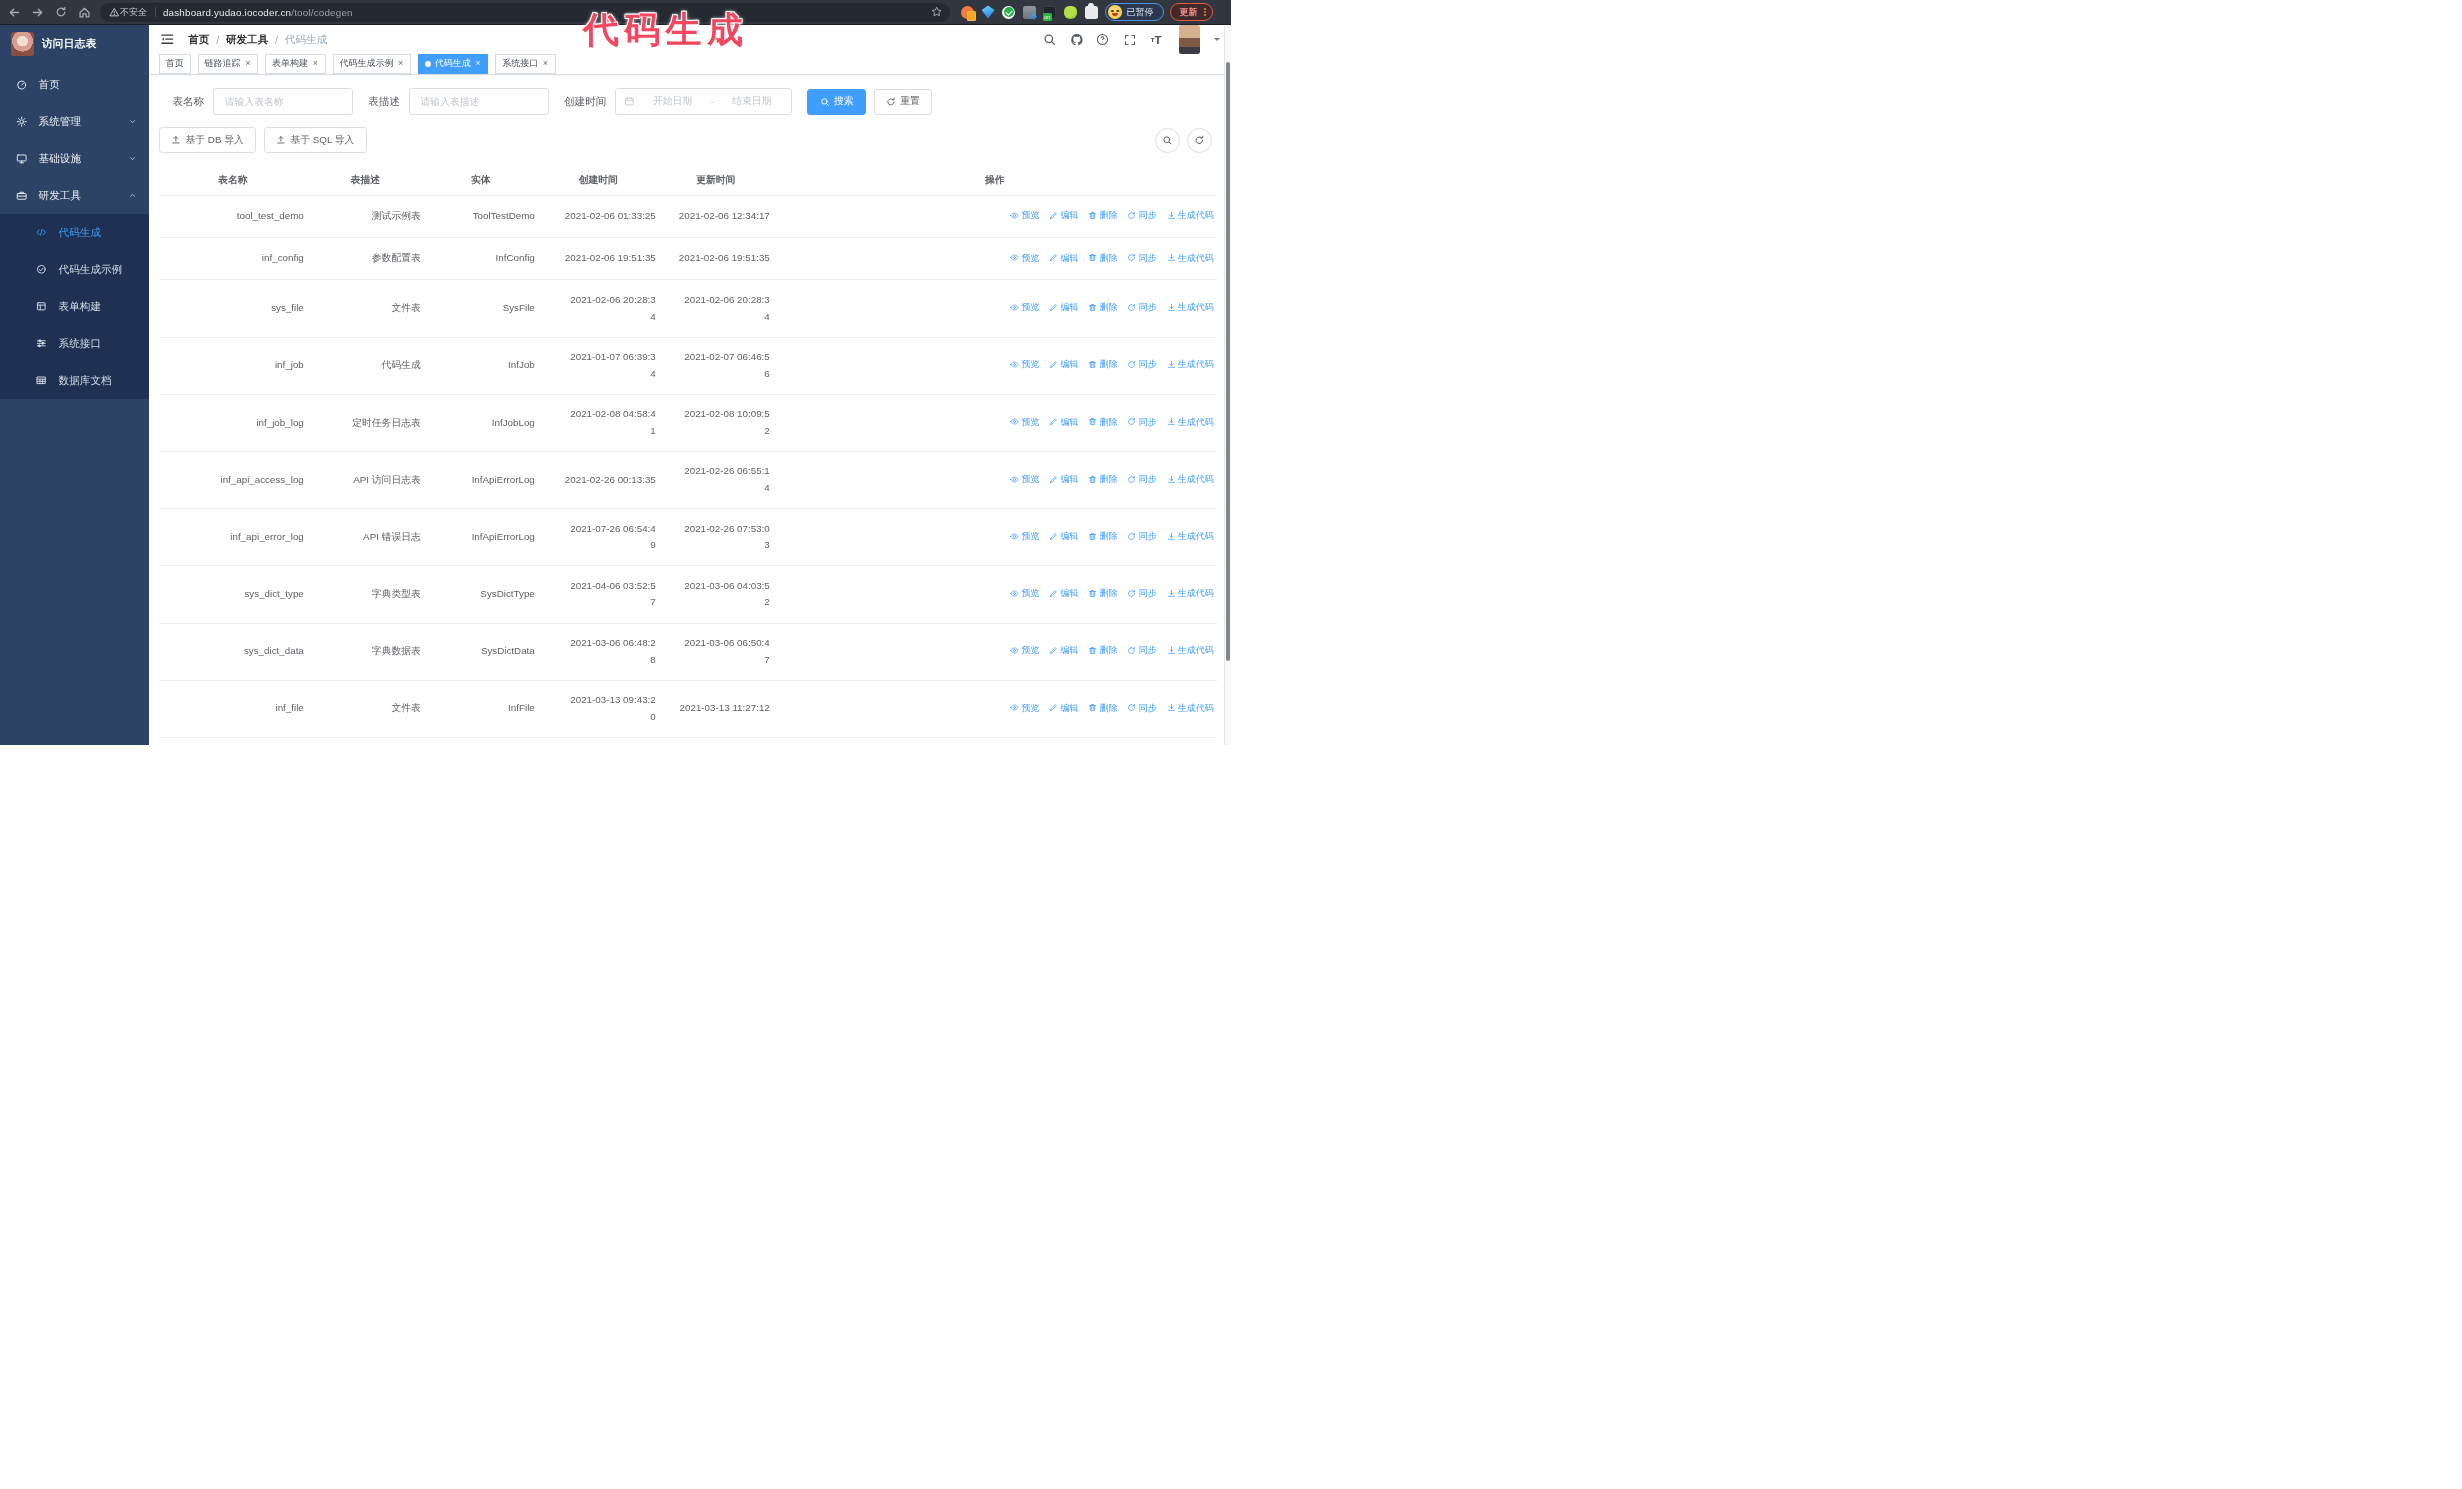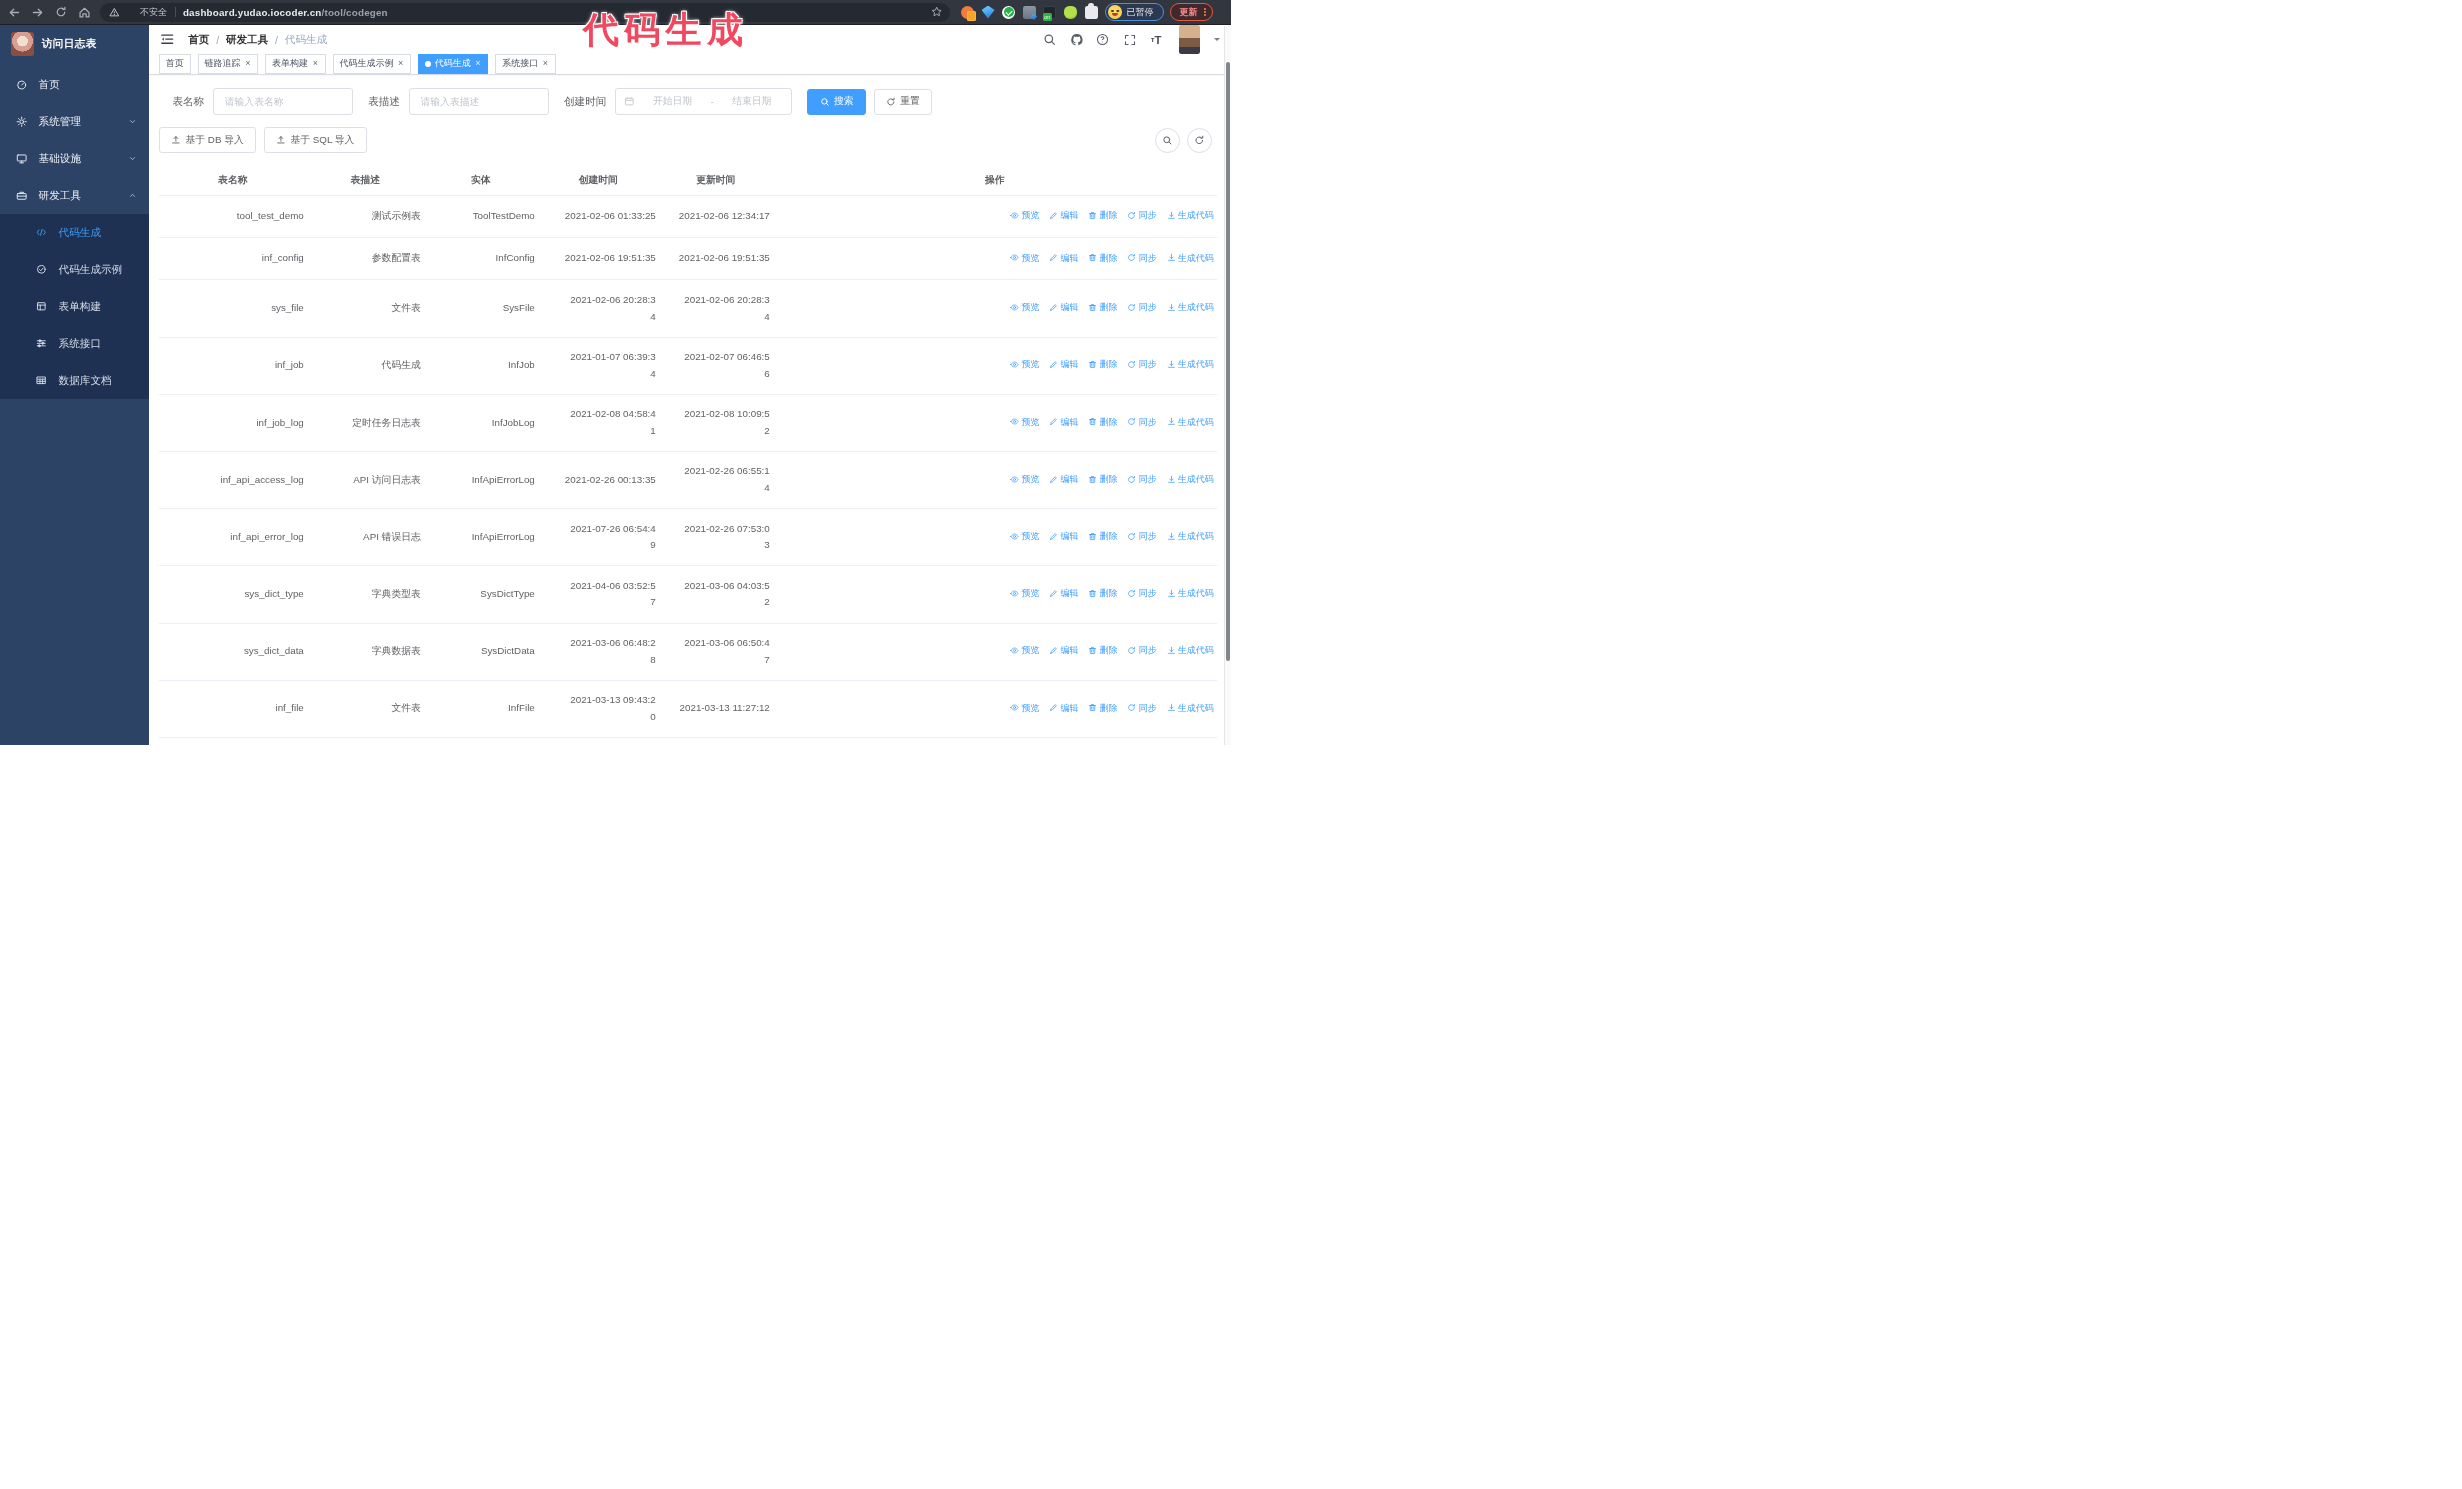--- a/index.html
+++ b/index.html
@@ -12,23 +12,23 @@
   svg { display:block; }
 
   
   .chrome { position:absolute; left:0; top:0; width:1231px; height:25px;
     background:#31363f; display:flex; align-items:center; z-index:5;
     border-bottom:0.8px solid #1c1f24; }
   .chrome .navbtns { display:flex; align-items:center; gap:9.8px; padding:0 9px 0 7.6px; color:#a7adb6; }
   .chrome .navbtns .nbtn { width:13.6px; height:13.6px; display:flex; align-items:center; justify-content:center; }
   .omnibox { display:flex; align-items:center; height:19px; width:850px;
     background:#252a32; border-radius:9.8px; padding:0 7.6px 0 9px; color:#cfd4db; }
-  .omnibox .sec { display:flex; align-items:center; gap:20px; color:#c7ccd4; font-size:9px; }
+  .omnibox .sec { display:flex; align-items:center; gap:0; color:#c7ccd4; font-size:9px; }
   .omnibox .divider { width:0.8px; height:10.6px; background:#4a505a; margin:0 7.6px; }
-  .omnibox .url { font-size:9.8px; color:#e8eaee; letter-spacing:0.2px;font-weight:bold; }
+  .omnibox .url { font-size:9.8px; color:#e8eaee; letter-spacing:0.2px; }
   .omnibox .url .path { color:#9aa2ad; }
   .omnibox .spacer { flex:1; }
   .exts { display:flex; align-items:center; gap:7.6px; padding:0 7.6px 0 10.6px; }
   .ext { width:13px; height:13px; position:relative; }
   .ext-orange { background:radial-gradient(circle at 40% 40%, #f47b3c 60%, #d95a20); border-radius:50%; }
   .ext-orange::after { content:""; position:absolute; right:-2.3px; bottom:-2.3px; width:6.8px; height:8.3px; background:#f5a623; border:0.8px solid #fff3; border-radius:1.5px; }
   .ext-gem { background:linear-gradient(160deg,#6fd3ff,#1f6fd9); clip-path:polygon(50% 0,100% 35%,50% 100%,0 35%); }
   .ext-check { background:#fff; border-radius:50%; }
   .ext-check::after { content:""; position:absolute; inset:1.5px; border-radius:50%; background:#27b24a; }
   .ext-check::before { content:""; position:absolute; left:3.8px; top:4.5px; width:5.3px; height:3px; border-left:1.5px solid #fff; border-bottom:1.5px solid #fff; transform:rotate(-45deg); z-index:1; }

